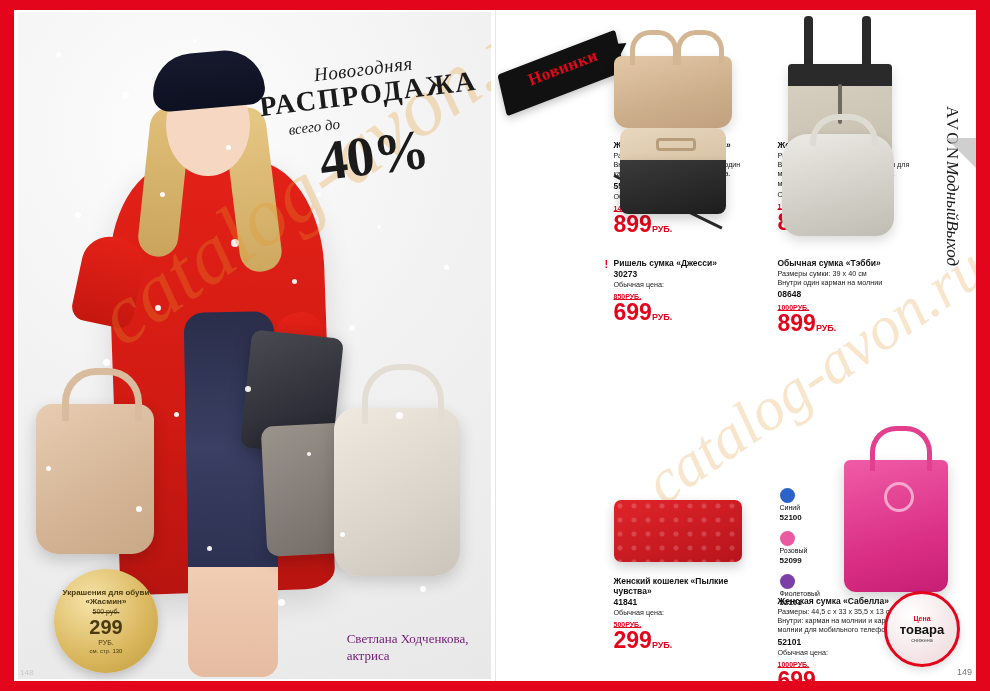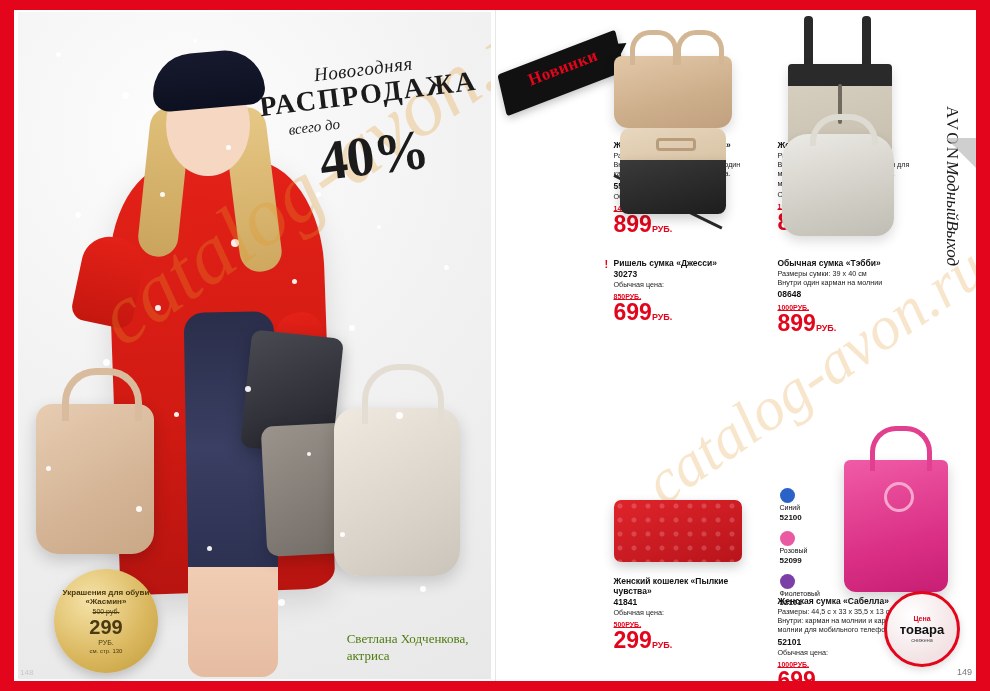--- a/index.html
+++ b/index.html
@@ -204,21 +204,21 @@
     font-weight: 700;
     line-height: .95;
     letter-spacing: -1px;
   }
   .celeb {
     position: absolute;
     right: 26px; bottom: 16px;
     text-align: left;
     font-family: "Liberation Serif", serif;
     font-size: 13px;
-    color: #4d7c0f;
+    color: #701a75;
     line-height: 1.3;
   }
   .gold-badge {
     position: absolute;
     left: 40px; bottom: 8px;
     width: 104px; height: 104px;
     border-radius: 50%;
     background: radial-gradient(circle at 35% 30%, #f6e3a8, #d9b65c 60%, #c09b3d 100%);
     color: #4a3a10;
     text-align: center;

